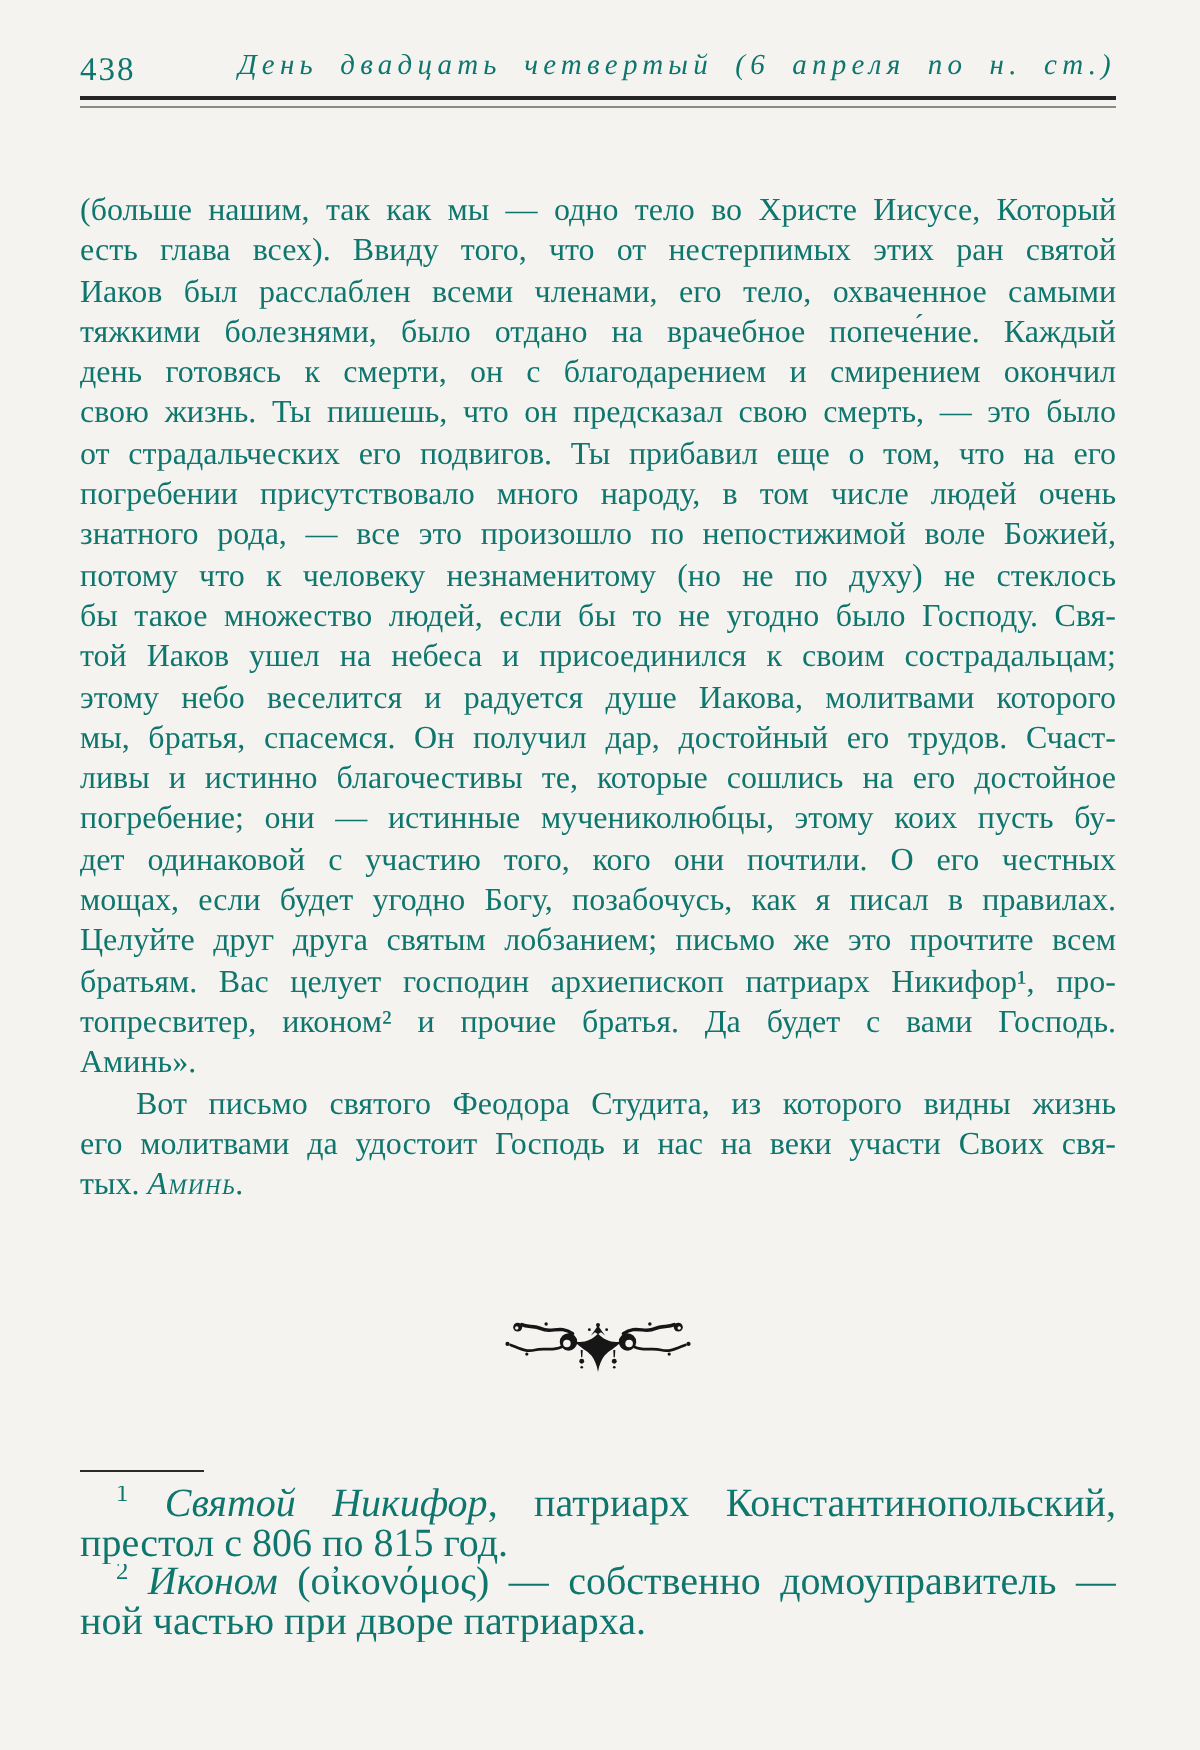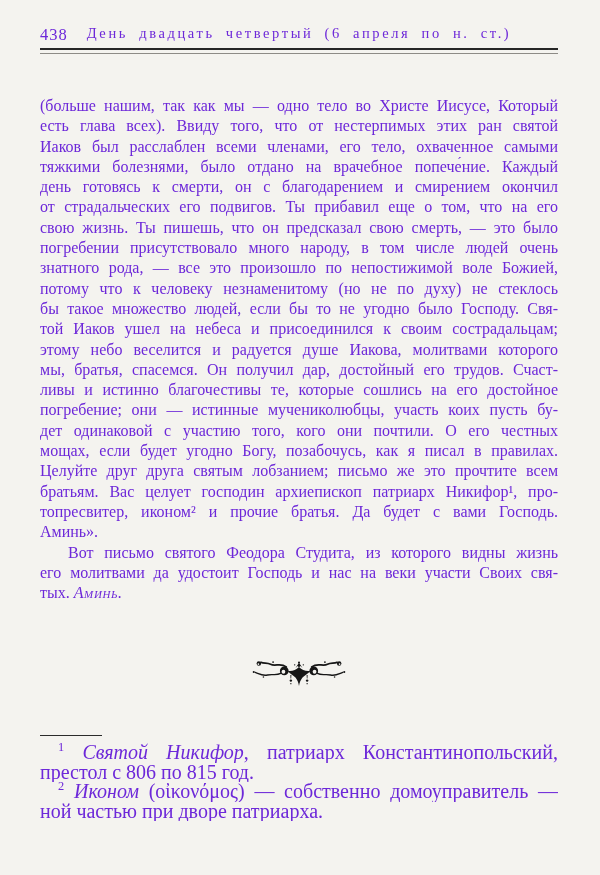--- a/index.html
+++ b/index.html
@@ -4,39 +4,40 @@
 <style>
   html,body{margin:0;padding:0;}
   body{
     background:#e8e7e3;
     font-family:"Liberation Serif","DejaVu Serif",serif;
   }
   .page{
     position:relative;
     width:600px;height:875px;
     background:#f4f3ef;
-    color:#6d28d9;
+    color:#0f766e;
     box-sizing:border-box;
     padding:25px 42px 0 40px;
     overflow:hidden;
   }
   
   .header{
     position:relative;
     height:20px;
     margin-bottom:3px;
   }
   .pagenum{
     position:absolute;left:0;top:0;
     font-size:16.5px;
     letter-spacing:1px;
   }
   .runtitle{
     display:block;
-    text-align:center;
+    text-align:right;
+    font-style:italic;
     font-size:14.5px;
     letter-spacing:2.6px;
     word-spacing:5px;
     white-space:nowrap;
   }
   .rule-thick{height:0;border-top:2px solid #262626;}
   .rule-thin{height:0;border-top:1px solid #8d8b86;margin-top:3px;}
   
   .body{margin-top:42px;}
   .tline{
@@ -86,31 +87,31 @@
   <div class="rule-thick"></div>
   <div class="rule-thin"></div>
 
   <div class="body" id="body-text">
       <div>
         <div class="tline"><span>(больше нашим, так как мы — одно тело во Христе Иисусе, Который</span></div>
         <div class="tline"><span>есть глава всех). Ввиду того, что от нестерпимых этих ран святой</span></div>
         <div class="tline"><span>Иаков был расслаблен всеми членами, его тело, охваченное самыми</span></div>
         <div class="tline"><span>тяжкими болезнями, было отдано на врачебное попече́ние. Каждый</span></div>
         <div class="tline"><span>день готовясь к смерти, он с благодарением и смирением окончил</span></div>
+        <div class="tline"><span>свою жизнь. Ты пишешь, что он предсказал свою смерть, — это было</span></div>
         <div class="tline"><span>от страдальческих его подвигов. Ты прибавил еще о том, что на его</span></div>
-        <div class="tline"><span>свою жизнь. Ты пишешь, что он предсказал свою смерть, — это было</span></div>
         <div class="tline"><span>погребении присутствовало много народу, в том числе людей очень</span></div>
         <div class="tline"><span>знатного рода, — все это произошло по непостижимой воле Божией,</span></div>
         <div class="tline"><span>потому что к человеку незнаменитому (но не по духу) не стеклось</span></div>
         <div class="tline"><span>бы такое множество людей, если бы то не угодно было Господу. Свя-</span></div>
         <div class="tline"><span>той Иаков ушел на небеса и присоединился к своим сострадальцам;</span></div>
         <div class="tline"><span>этому небо веселится и радуется душе Иакова, молитвами которого</span></div>
         <div class="tline"><span>мы, братья, спасемся. Он получил дар, достойный его трудов. Счаст-</span></div>
         <div class="tline"><span>ливы и истинно благочестивы те, которые сошлись на его достойное</span></div>
-        <div class="tline"><span>погребение; они — истинные мучениколюбцы, участь коих пусть бу-</span></div>
+        <div class="tline"><span>погребение; они — истинные мучениколюбцы, этому коих пусть бу-</span></div>
         <div class="tline"><span>дет одинаковой с участию того, кого они почтили. О его честных</span></div>
         <div class="tline"><span>мощах, если будет угодно Богу, позабочусь, как я писал в правилах.</span></div>
         <div class="tline"><span>Целуйте друг друга святым лобзанием; письмо же это прочтите всем</span></div>
         <div class="tline"><span>братьям. Вас целует господин архиепископ патриарх Никифор¹, про-</span></div>
         <div class="tline"><span>топресвитер, иконом² и прочие братья. Да будет с вами Господь.</span></div>
         <div class="tline last"><span>Аминь».</span></div>
       </div>
       <div>
         <div class="tline indent"><span>Вот письмо святого Феодора Студита, из которого видны жизнь</span></div>
         <div class="tline"><span>его молитвами да удостоит Господь и нас на веки участи Своих свя-</span></div>

